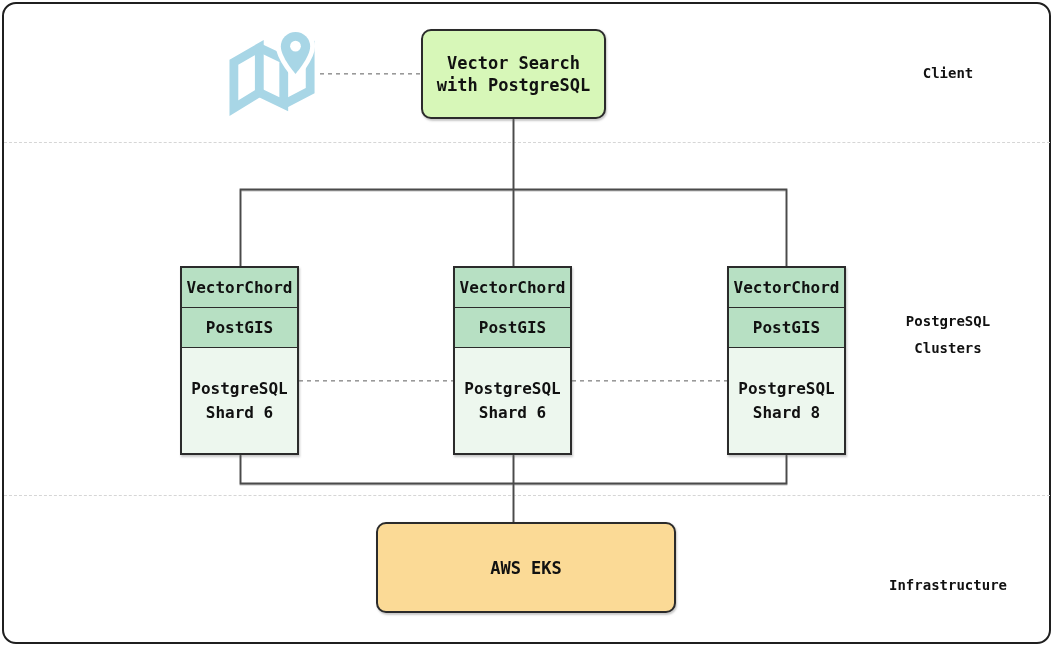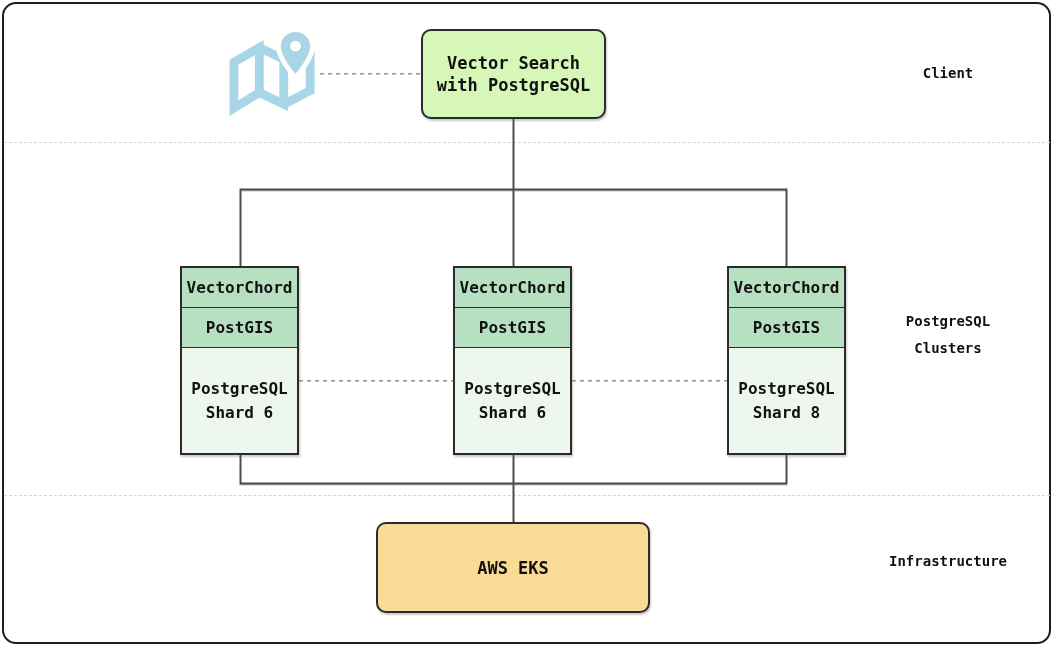--- a/index.html
+++ b/index.html
@@ -62,21 +62,21 @@
     box-shadow: 1px 1.5px 2px rgba(100,100,100,0.35);
   }
   .client-node {
     left: 421px; top: 29px;
     width: 185px; height: 90px;
     background: #d7f7b8;
     border-radius: 10px;
   }
   .eks-node {
     left: 376px; top: 522px;
-    width: 274px; height: 91px;
+    width: 300px; height: 91px;
     background: #fbda96;
     border-radius: 10px;
     text-align: right;
   }
 
   .shard {
     position: absolute;
     top: 266px;
     width: 119px; height: 189px;
     box-sizing: border-box;
@@ -117,21 +117,21 @@
     left: 845px;
     width: 206px;
     text-align: center;
     color: #111111;
     font-size: 14px;
     font-weight: 700;
     line-height: 27px;
   }
   .label-client { top: 60px; }
   .label-clusters { top: 308px; }
-  .label-infra { top: 548px; }
+  .label-infra { top: 572px; }
 </style>
 </head>
 <body>
 
 <div class="canvas">
 
   <div class="frame"></div>
 
   <div class="band-divider divider-client-clusters"></div>
   <div class="band-divider divider-clusters-infra"></div>

